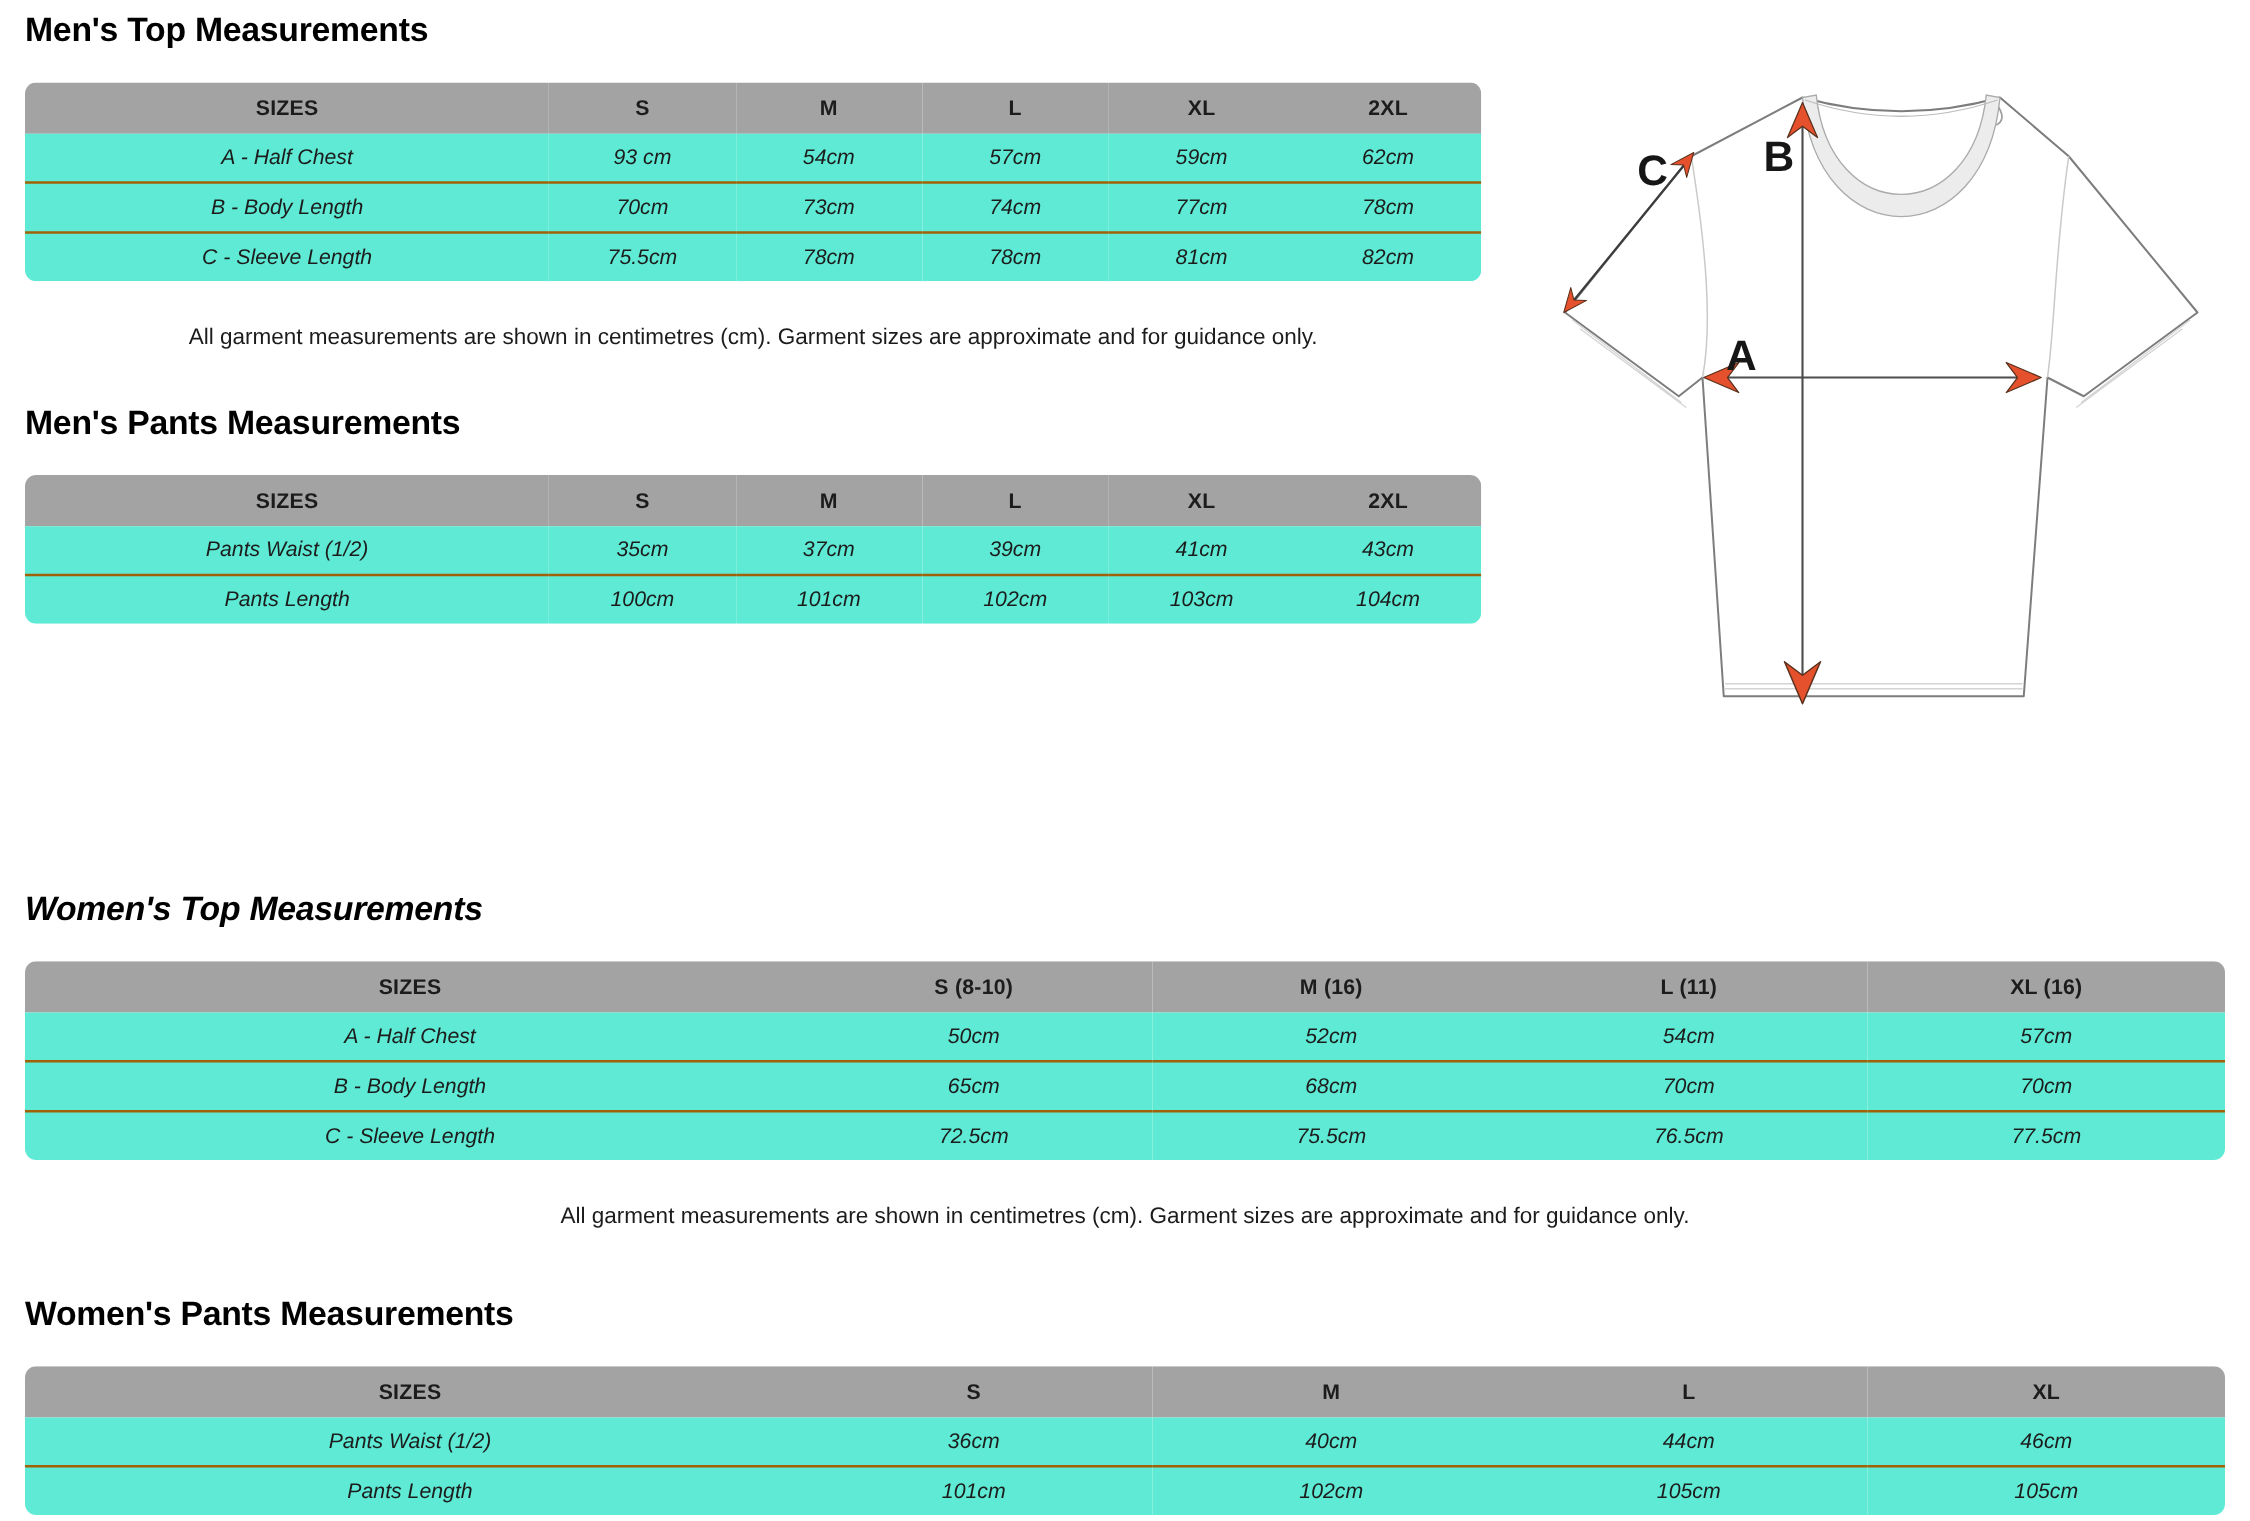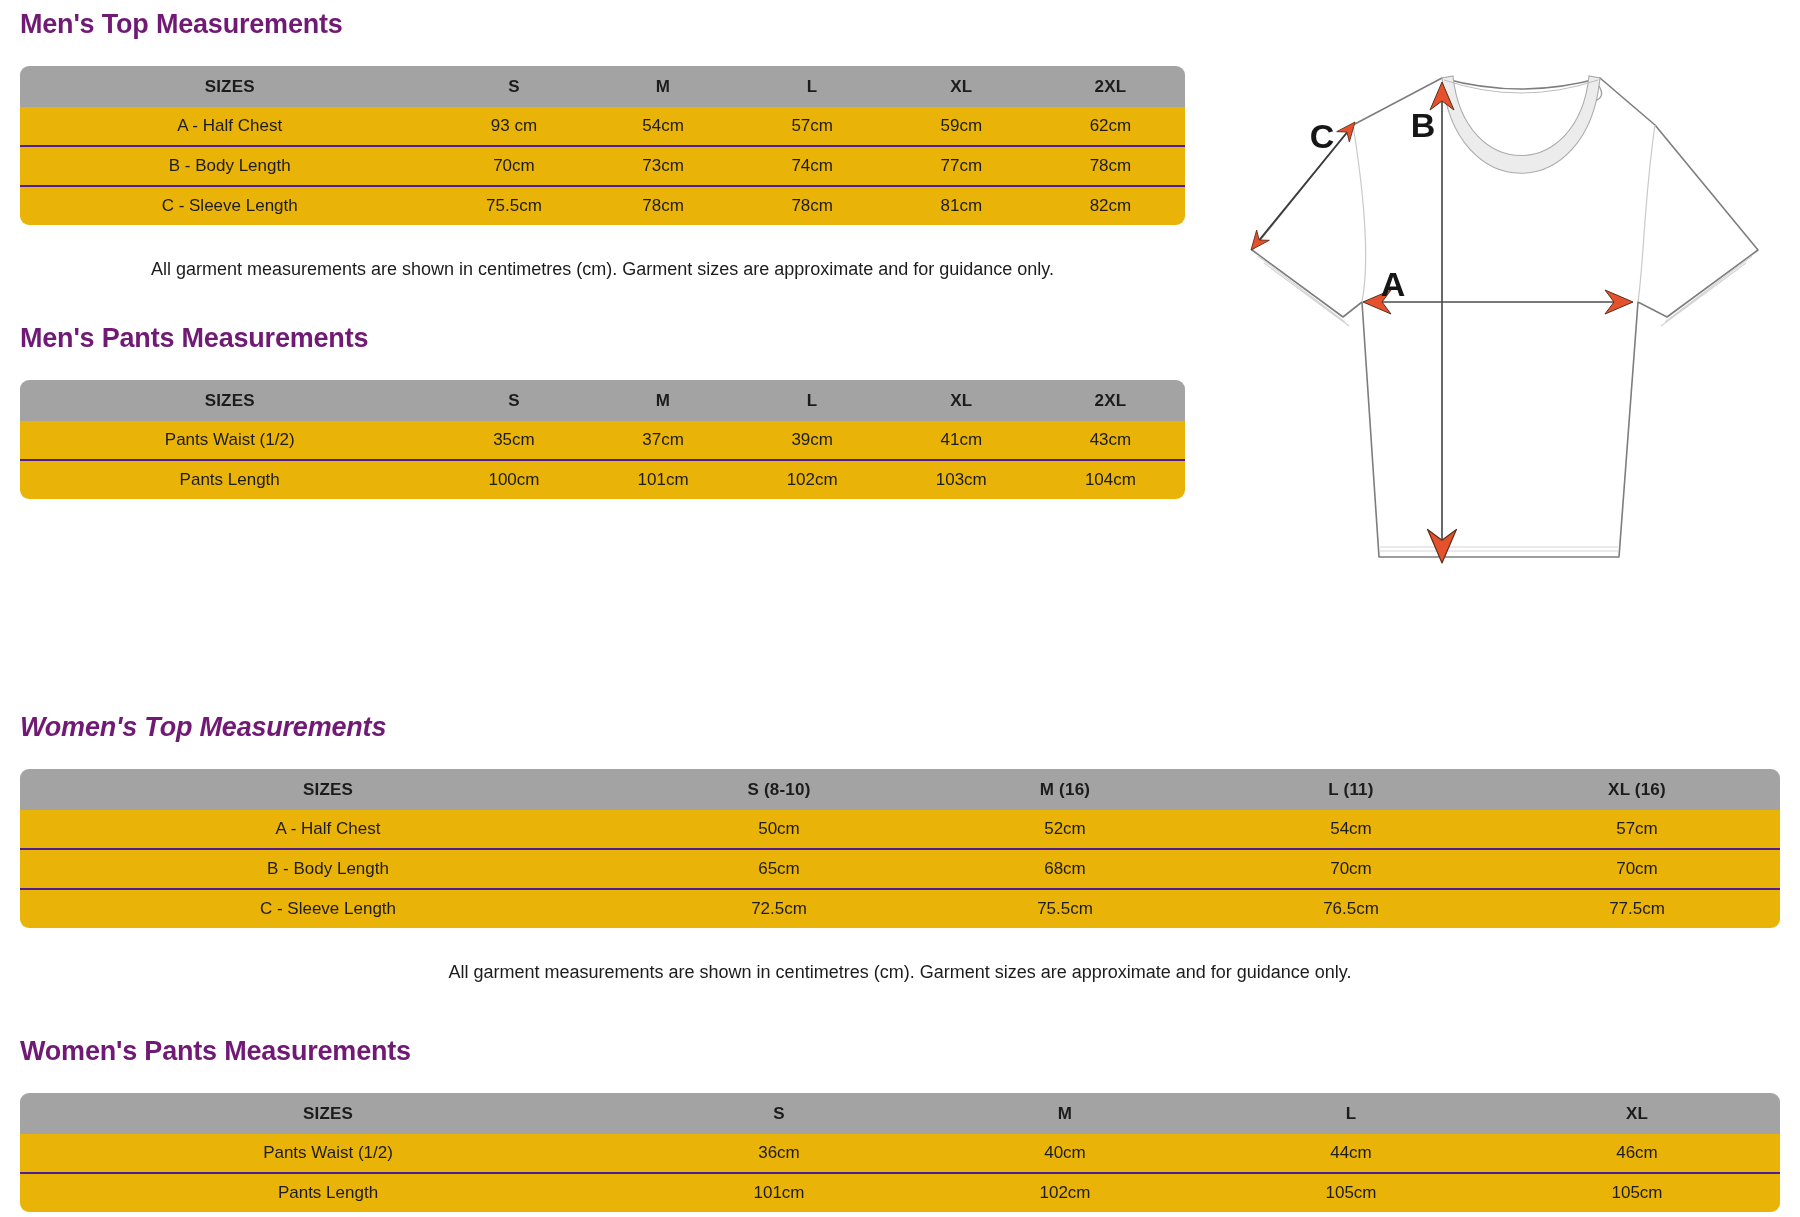--- a/index.html
+++ b/index.html
@@ -6,44 +6,44 @@
   body{
     width:1800px;height:1217px;position:relative;overflow:hidden;
     background:#ffffff;color:#1c1c1c;
     font-family:"Liberation Sans","DejaVu Sans",sans-serif;
     -webkit-font-smoothing:antialiased;
   }
   .content{padding:0 20px;position:relative;}
 
   h2.sec-title{
     font-size:27px;font-weight:bold;letter-spacing:-0.2px;
-    color:#701a75;margin:0;line-height:32px;
+    color:#000000;margin:0;line-height:32px;
   }
   #t-mens-top{margin-top:8px;}
   #t-mens-pants{margin-top:42px;}
   #t-womens-top{margin-top:212px;font-style:italic;}
   #t-womens-pants{margin-top:52px;}
 
   .table-wrap{border-radius:9px;overflow:hidden;margin-top:26px;}
   .w-mens{width:1165px;}
   .w-womens{width:1760px;}
 
   table.size-table{
     width:100%;border-collapse:collapse;table-layout:fixed;
     font-size:17px;color:#1c1c1c;
   }
   table.size-table th{
     background:#a3a3a3;font-weight:bold;height:41px;
     text-align:center;letter-spacing:0.2px;padding:0 4px;
   }
   table.size-table td{
-    background:#eab308;height:38px;text-align:center;
-    font-weight:normal;padding:0 4px;
-  }
-  table.size-table tbody tr + tr td{border-top:2px solid #4c1d95;}
+    background:#5eead4;height:38px;text-align:center;
+    font-weight:normal;padding:0 4px;font-style:italic;
+  }
+  table.size-table tbody tr + tr td{border-top:2px solid #a16207;}
   .tbl-mens col.col-label{width:36%;}
   .tbl-womens col.col-label{width:35%;}
 
   .note{
     font-size:18px;color:#1c1c1c;text-align:center;
     margin-top:33px;line-height:22px;
   }
   .w-mens.note{width:1165px;}
   .w-womens.note{width:1760px;}
 

